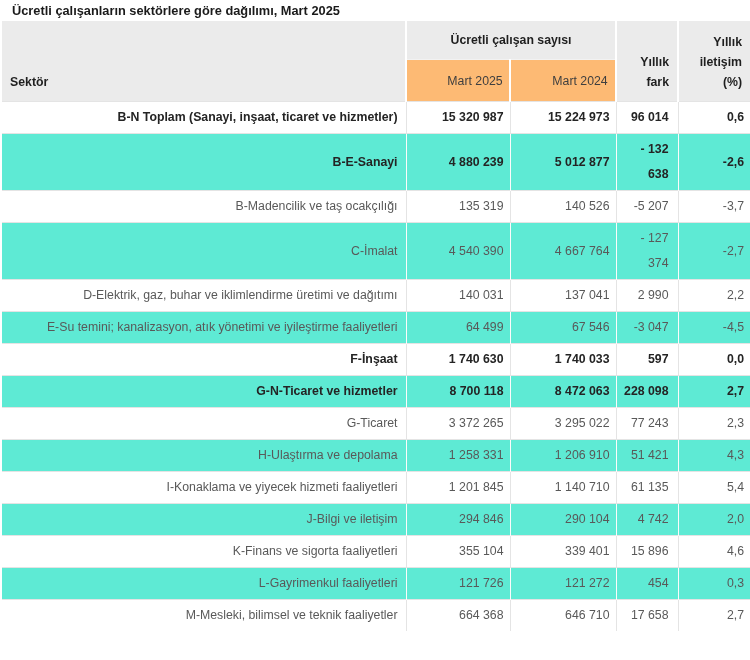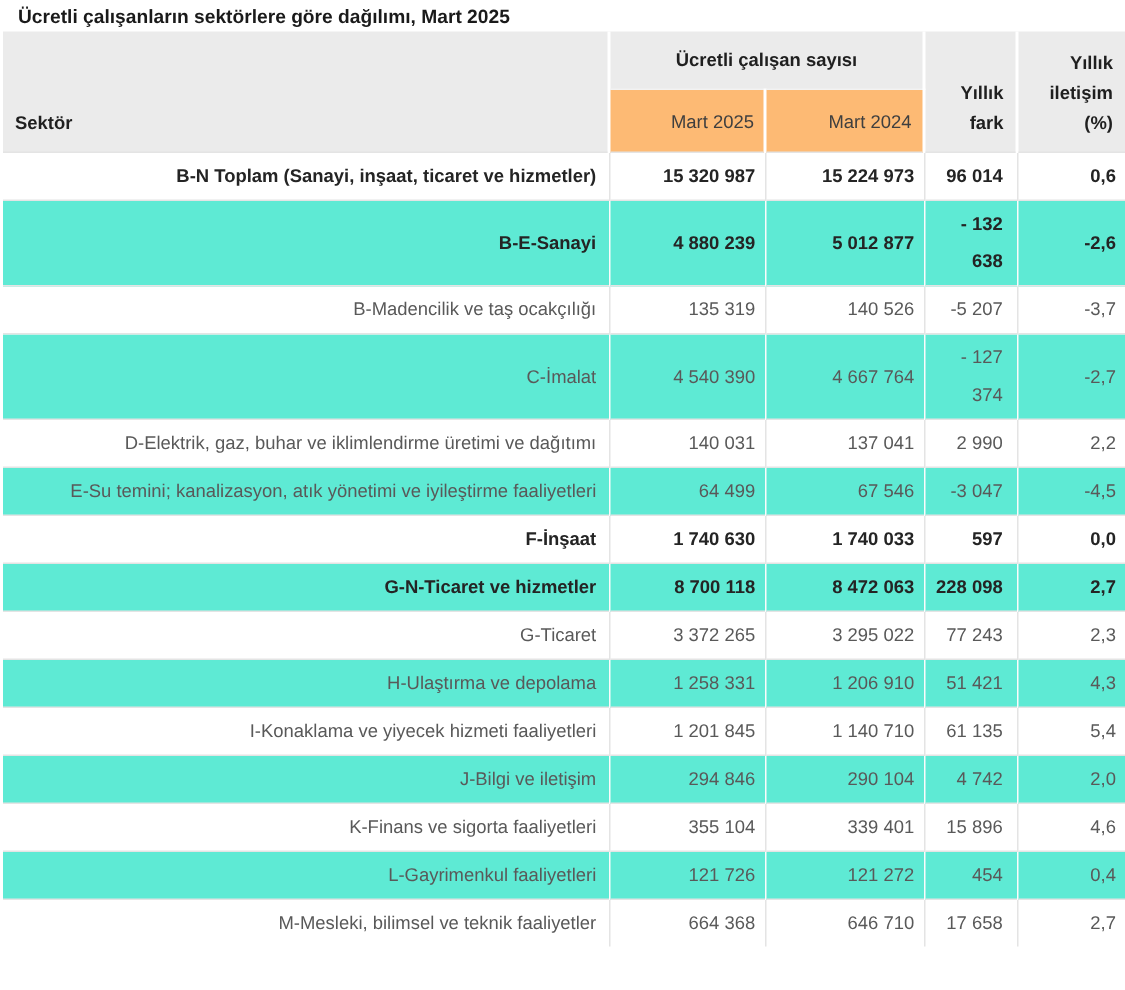--- a/index.html
+++ b/index.html
@@ -199,21 +199,21 @@
       <td>355 104</td>
       <td>339 401</td>
       <td class="fark-cell">15 896</td>
       <td>4,6</td>
     </tr>
     <tr class="stripe">
       <td>L-Gayrimenkul faaliyetleri</td>
       <td>121 726</td>
       <td>121 272</td>
       <td class="fark-cell">454</td>
-      <td>0,4</td>
+      <td>0,3</td>
     </tr>
     <tr>
       <td>M-Mesleki, bilimsel ve teknik faaliyetler</td>
       <td>664 368</td>
       <td>646 710</td>
       <td class="fark-cell">17 658</td>
       <td>2,7</td>
     </tr>
   </tbody>
 </table>

